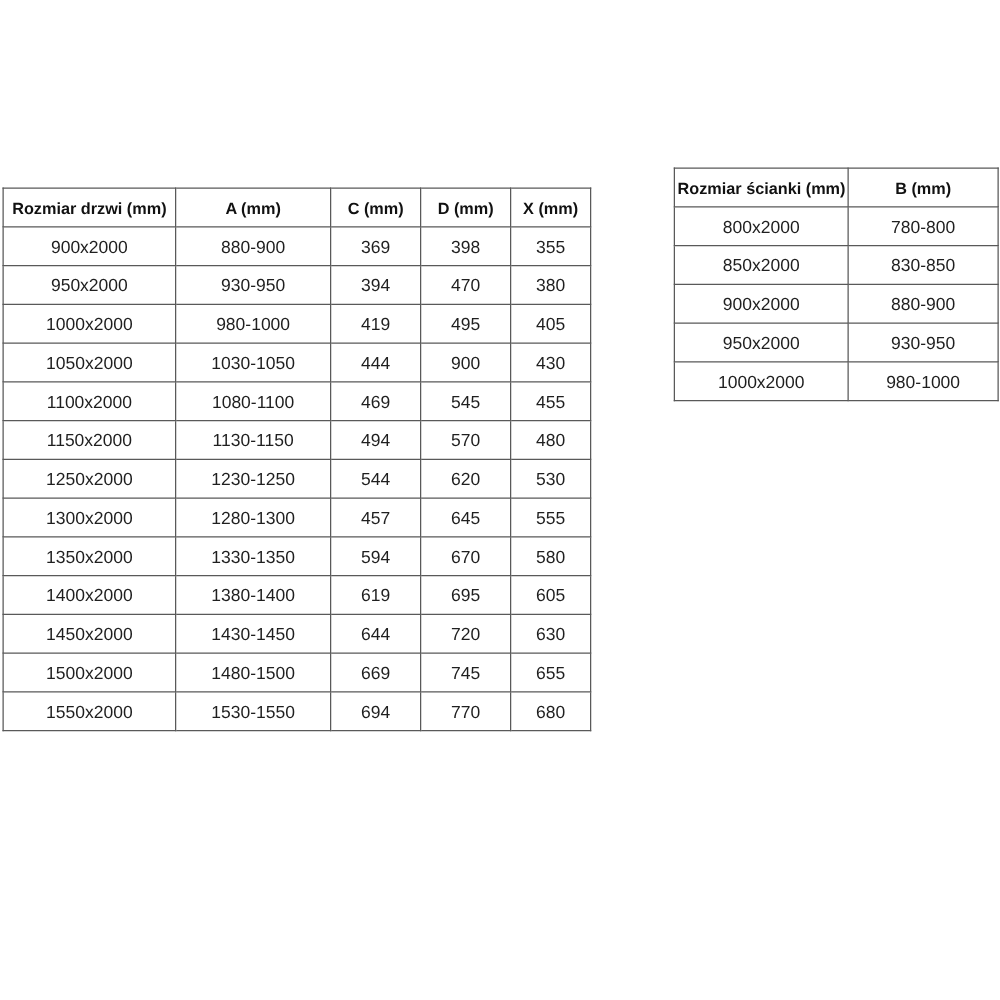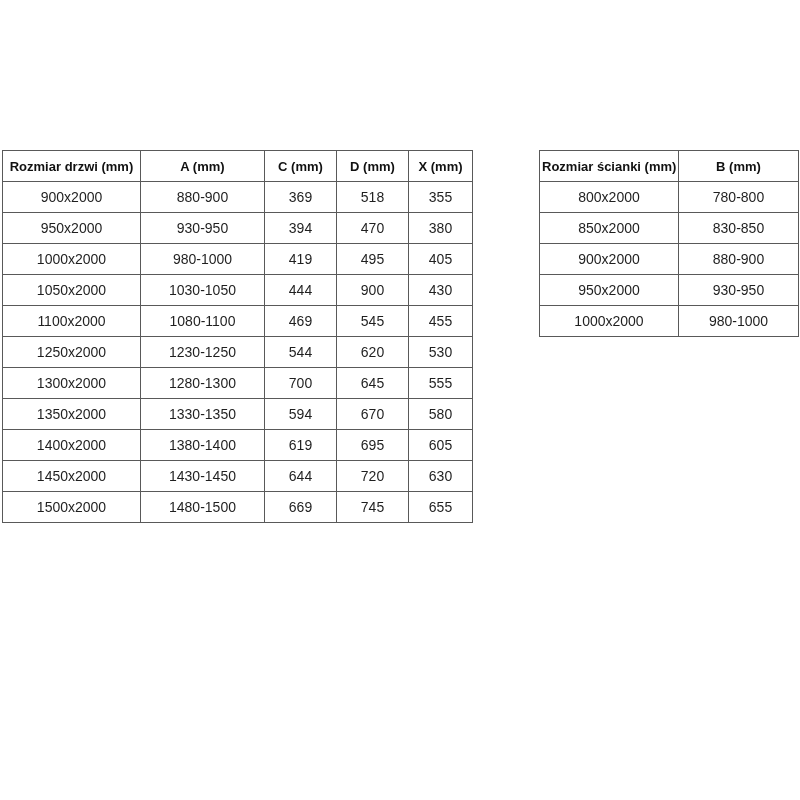--- a/index.html
+++ b/index.html
@@ -45,21 +45,21 @@
     top: 150px;
     width: 470px;
   }
   #door-table .col-0 { width: 138px; }
   #door-table .col-1 { width: 124px; }
   #door-table .col-2 { width: 72px; }
   #door-table .col-3 { width: 72px; }
   #door-table .col-4 { width: 64px; }
   #wall-table {
     left: 539px;
-    top: 150px;
+    top: 134px;
     width: 259px;
   }
   #wall-table .col-0 { width: 139px; }
   #wall-table .col-1 { width: 120px; }
 </style>
 </head>
 <body>
 
 <table id="door-table" class="spec-table">
   <colgroup>
@@ -76,21 +76,21 @@
         <th>C (mm)</th>
         <th>D (mm)</th>
         <th>X (mm)</th>
       </tr>
   </thead>
   <tbody>
       <tr>
         <td>900x2000</td>
         <td>880-900</td>
         <td>369</td>
-        <td>518</td>
+        <td>398</td>
         <td>355</td>
       </tr>
       <tr>
         <td>950x2000</td>
         <td>930-950</td>
         <td>394</td>
         <td>470</td>
         <td>380</td>
       </tr>
       <tr>
@@ -108,30 +108,37 @@
         <td>430</td>
       </tr>
       <tr>
         <td>1100x2000</td>
         <td>1080-1100</td>
         <td>469</td>
         <td>545</td>
         <td>455</td>
       </tr>
       <tr>
+        <td>1150x2000</td>
+        <td>1130-1150</td>
+        <td>494</td>
+        <td>570</td>
+        <td>480</td>
+      </tr>
+      <tr>
         <td>1250x2000</td>
         <td>1230-1250</td>
         <td>544</td>
         <td>620</td>
         <td>530</td>
       </tr>
       <tr>
         <td>1300x2000</td>
         <td>1280-1300</td>
-        <td>700</td>
+        <td>457</td>
         <td>645</td>
         <td>555</td>
       </tr>
       <tr>
         <td>1350x2000</td>
         <td>1330-1350</td>
         <td>594</td>
         <td>670</td>
         <td>580</td>
       </tr>
@@ -148,20 +155,27 @@
         <td>644</td>
         <td>720</td>
         <td>630</td>
       </tr>
       <tr>
         <td>1500x2000</td>
         <td>1480-1500</td>
         <td>669</td>
         <td>745</td>
         <td>655</td>
+      </tr>
+      <tr>
+        <td>1550x2000</td>
+        <td>1530-1550</td>
+        <td>694</td>
+        <td>770</td>
+        <td>680</td>
       </tr>
     </tbody>
 </table>
 
 <table id="wall-table" class="spec-table">
   <colgroup>
     <col class="col-0">
       <col class="col-1">
   </colgroup>
   <thead>

